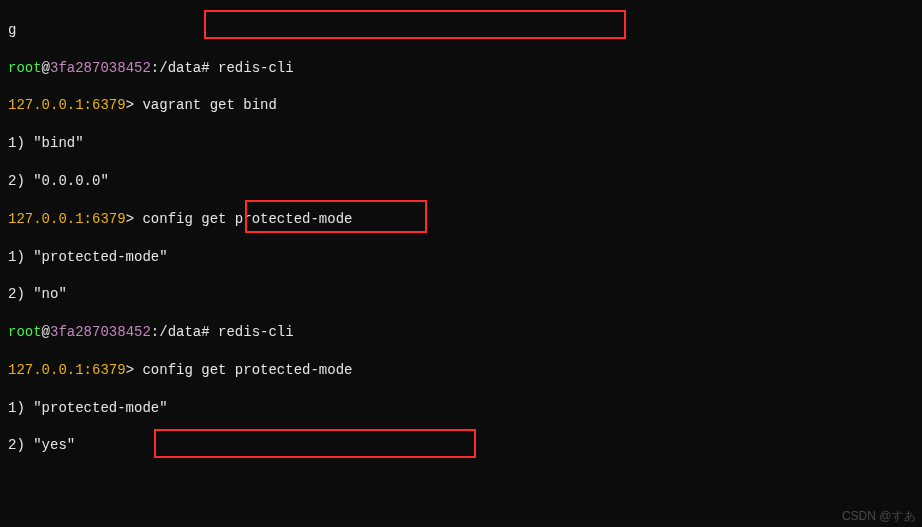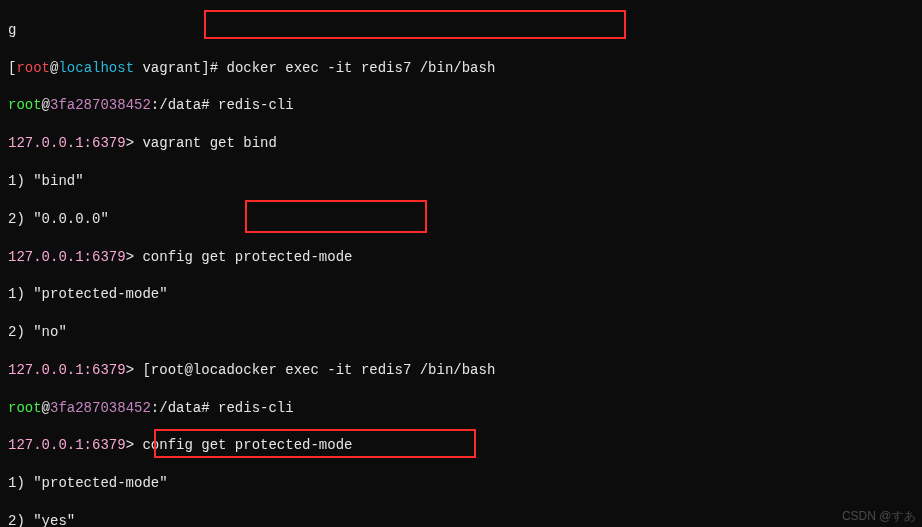--- a/index.html
+++ b/index.html
@@ -16,21 +16,21 @@
     position: relative;
   }
   .term {
     padding: 2px 8px;
     white-space: pre;
   }
   .line { display: block; }
   .red    { color: #f14c4c; }
   .white  { color: #e5e5e5; }
   .cyan   { color: #29b8db; }
-  .green  { color: #f9a8d4; }
+  .green  { color: #eab308; }
   .lime   { color: #49ee49; }
   .purple { color: #c586c0; }
   .redbox {
     position: absolute;
     border: 2px solid #ff2a2a;
     pointer-events: none;
   }
   .watermark {
     position: absolute;
     right: 6px;
@@ -38,29 +38,27 @@
     font-size: 12px;
     color: #4a4a4a;
     font-family: sans-serif;
   }
 </style>
 </head>
 <body>
 
 <div class="term">
 <span class="line"><span class="white">g</span></span>
-<span class="line"><span class="white">[</span><span class="red">root</span><span class="white">@</span><span class="cyan">localhost</span><span class="white"> vagrant</span><span class="white">]# </span><span class="white">docker exec -it redis7 /bin/bash</span></span>
 <span class="line"><span class="lime">root</span><span class="white">@</span><span class="purple">3fa287038452</span><span class="white">:/data# </span><span class="white">redis-cli</span></span>
 <span class="line"><span class="green">127.0.0.1:6379</span><span class="white">&gt; </span><span class="white">vagrant get bind</span></span>
 <span class="line white">1) "bind"</span>
 <span class="line white">2) "0.0.0.0"</span>
 <span class="line"><span class="green">127.0.0.1:6379</span><span class="white">&gt; </span><span class="white">config get protected-mode</span></span>
 <span class="line white">1) "protected-mode"</span>
 <span class="line white">2) "no"</span>
-<span class="line"><span class="green">127.0.0.1:6379</span><span class="white">&gt; </span><span class="white">[root@loca</span><span class="white">docker exec -it redis7 /bin/bash</span></span>
 <span class="line"><span class="lime">root</span><span class="white">@</span><span class="purple">3fa287038452</span><span class="white">:/data# </span><span class="white">redis-cli</span></span>
 <span class="line"><span class="green">127.0.0.1:6379</span><span class="white">&gt; </span><span class="white">config get protected-mode</span></span>
 <span class="line white">1) "protected-mode"</span>
 <span class="line white">2) "yes"</span>
 
 
 
 
 
 

